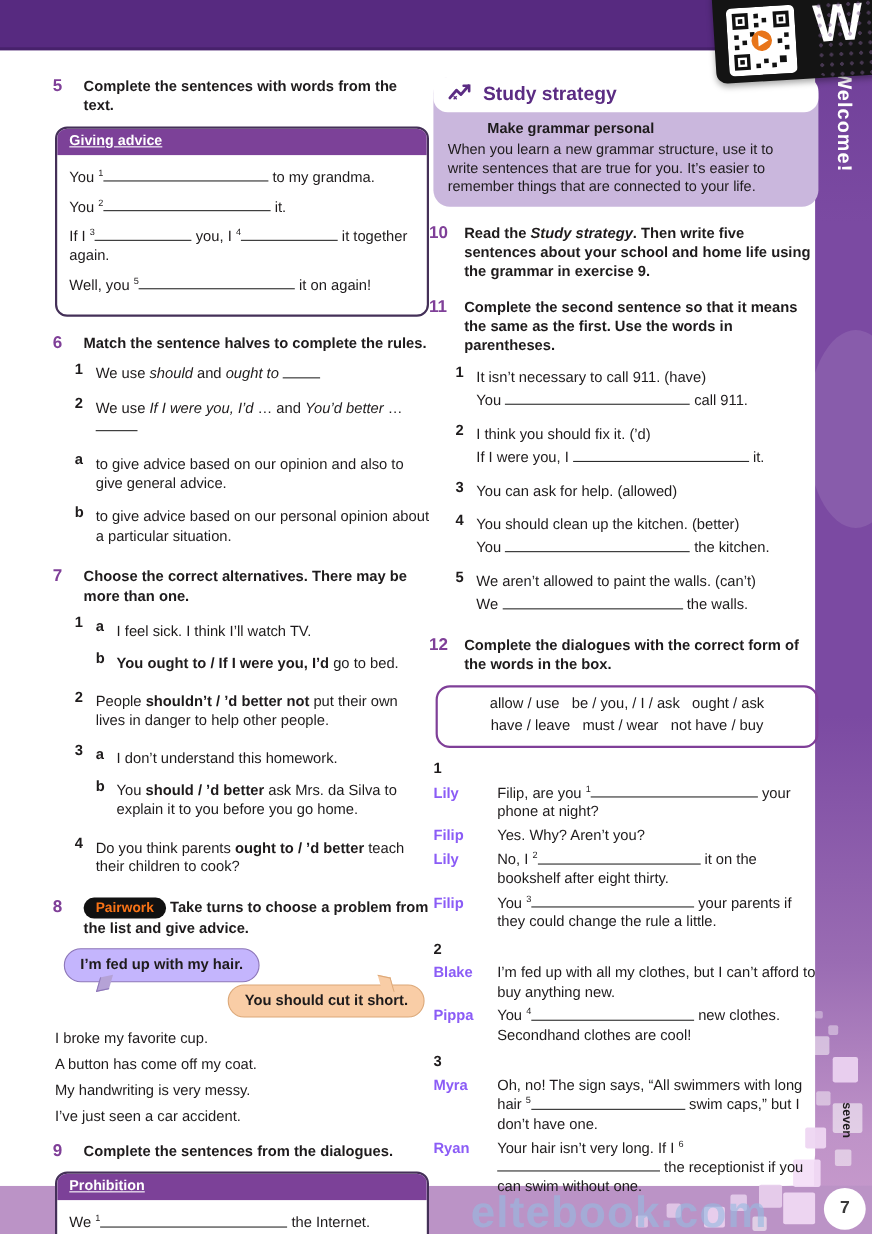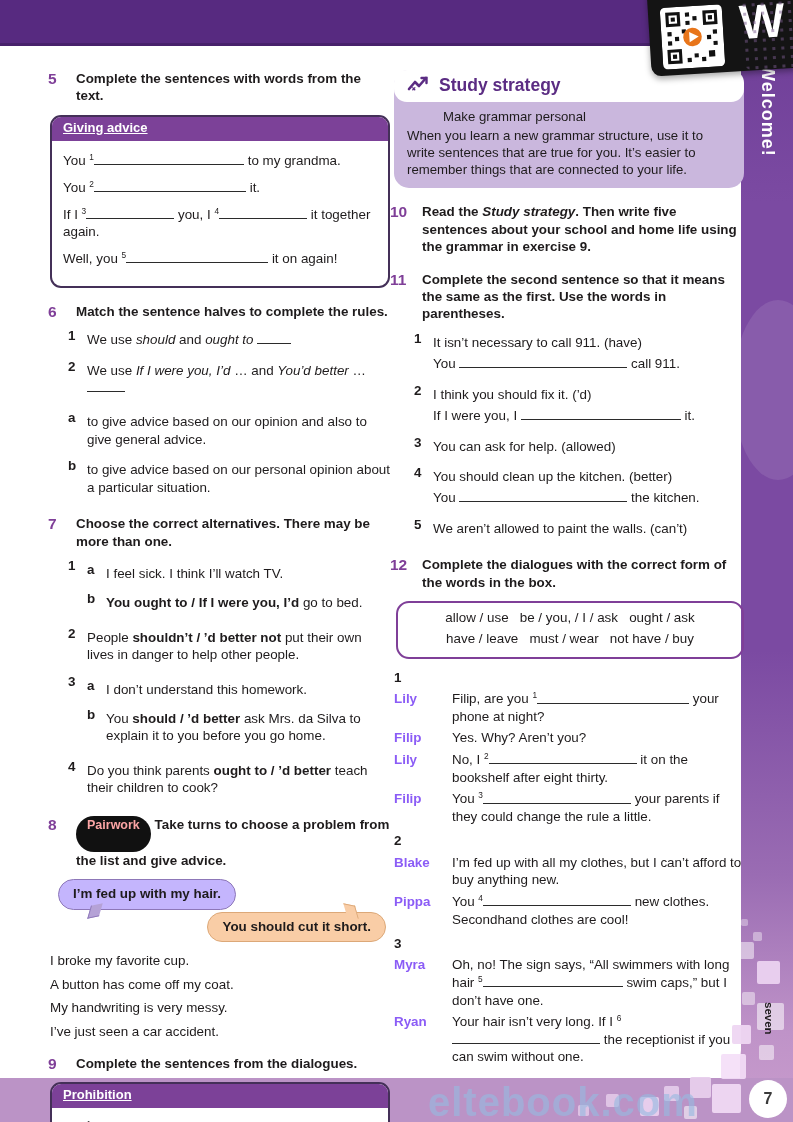--- a/index.html
+++ b/index.html
@@ -62,38 +62,38 @@
 
   .t-line { margin:4px 0; }
   .blank { display:inline-block; border-bottom:1.5px solid #2b2b2b; height:.92em; vertical-align:baseline; }
   sup { font-size:.62em; }
 
   .gbox { border:2.4px solid #443058; border-radius:11px; overflow:hidden; background:#fff; margin:10px 0 6px 2px; }
   .gbox-h { background:#7c4198; color:#fff; font-weight:bold; padding:3px 11px 4px; font-size:13px;text-decoration:underline; }
   .gbox-b { padding:2px 11px 9px; }
   .gbox-b .t-line { margin:9px 0; }
 
-  .badge { background:#111; color:#fca5a5; border-radius:999px; padding:1px 11px 19px; font-weight:bold; font-size:12.5px; display:inline-block; }
+  .badge { background:#111; color:#f97316; border-radius:999px; padding:1px 11px 2px; font-weight:bold; font-size:12.5px; display:inline-block; }
 
   .bubbles { margin:10px 0 8px 6px; }
   .bubble { position:relative; display:block; width:max-content; border-radius:17px; padding:5px 14px 6px; font-weight:bold; font-size:13.4px; }
   .bubble-l { background:#c4b5fd; border:1.5px solid #8d77b8; margin-left:4px; }
   .bubble-l::after { content:""; position:absolute; left:30px; bottom:-8px; width:11px; height:11px; background:#b5a2d6;
     border-left:1.5px solid #8d77b8; border-bottom:1.5px solid #8d77b8; transform:rotate(-12deg) skewX(-28deg); }
   .bubble-r { background:#f9cda6; border:1.5px solid #dca878; margin:2px 4px 0 auto; }
   .bubble-r::after { content:""; position:absolute; right:28px; top:-8px; width:11px; height:11px; background:#f9cda6;
     border-top:1.5px solid #dca878; border-right:1.5px solid #dca878; transform:rotate(12deg) skewX(28deg); }
   .prob-list { margin:10px 0 0 2px; }
   .prob-list .t-line { margin:6px 0; }
 
   .callout { background:#cab7dd; border-radius:15px; margin-bottom:15px; padding-bottom:10px; }
   .callout-head { background:#fff; border-radius:13px; padding:4px 13px 5px; display:flex; align-items:center; gap:8px;
     color:#5b2c83; font-weight:bold; font-size:17.5px; }
   .callout-body { padding:6px 13px 0; font-size:13.2px; }
-  .callout-sub { font-weight:normal; margin-bottom:2px;padding-left:36px; }
+  .callout-sub { font-weight:bold; margin-bottom:2px;padding-left:36px; }
 
   .wordbox { border:2px solid #7f3f98; border-radius:13px; padding:5px 13px 7px; margin:10px 0 10px 2px;
     white-space:pre-wrap; line-height:1.55;text-align:center; }
 
   .dlg-num { font-weight:bold; margin:7px 0 2px; }
   .dlg-row { display:flex; gap:8px; margin:4px 0; }
   .dlg-name { flex:0 0 50px; font-weight:bold; color:#8b5cf6; }
   .dlg-body { flex:1; }
   .dlg-body .t-line { margin:0; }
 </style>
@@ -344,20 +344,21 @@
           <div class="item-n">4</div>
           <div class="item-body">
             <div class="t-line">You should clean up the kitchen. (better)</div>
             <div class="t-line answer">You <span class="blank" style="width: 168px;"></span> the kitchen.</div>
           </div>
         </div>
         <div class="item">
           <div class="item-n">5</div>
           <div class="item-body">
             <div class="t-line">We aren’t allowed to paint the walls. (can’t)</div>
+            <div class="t-line answer">We <span class="blank" style="width: 164px;"></span> the walls.</div>
           </div>
         </div>
       </div>
   </section>
 
   <section class="ex">
     <div class="ex-head">
       <span class="ex-num">12</span>
       <span class="ex-title">Complete the dialogues with the correct form of the words in the box.</span>
     </div>

